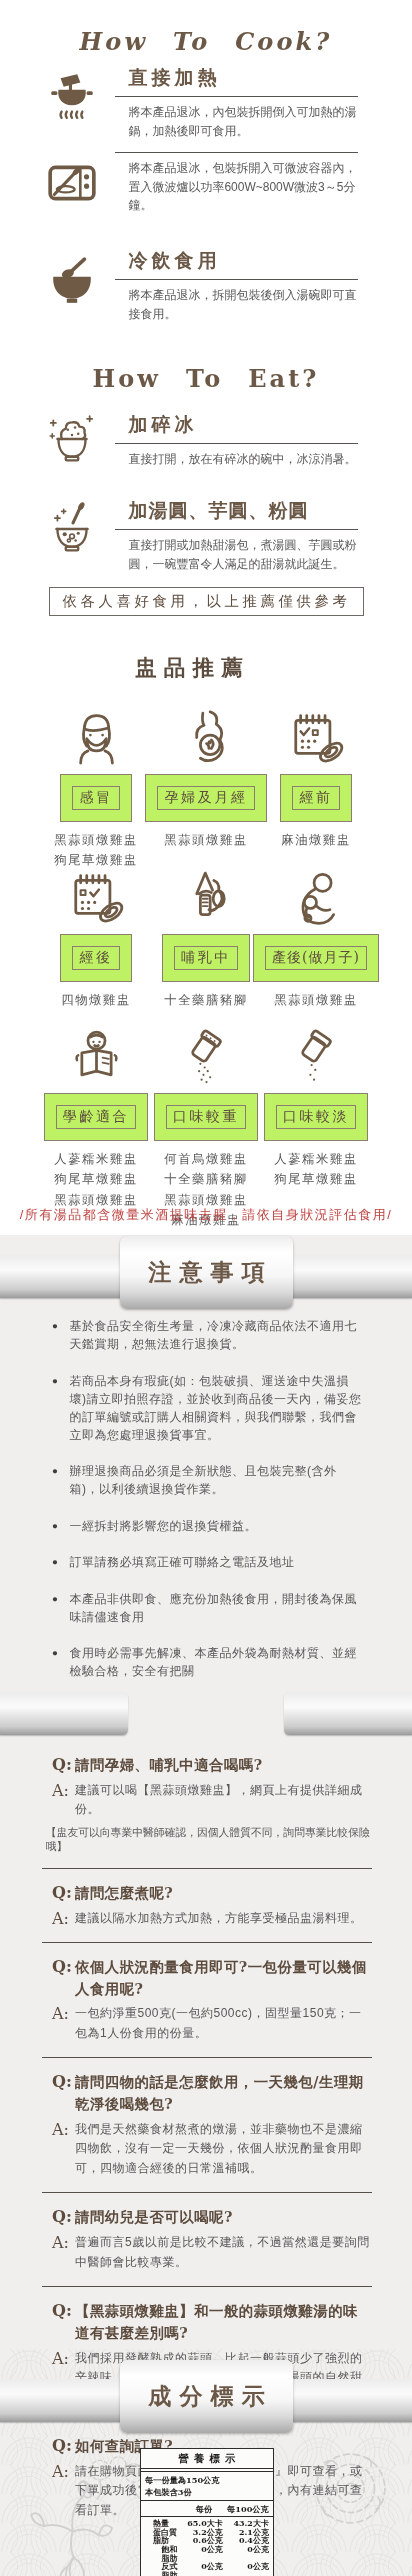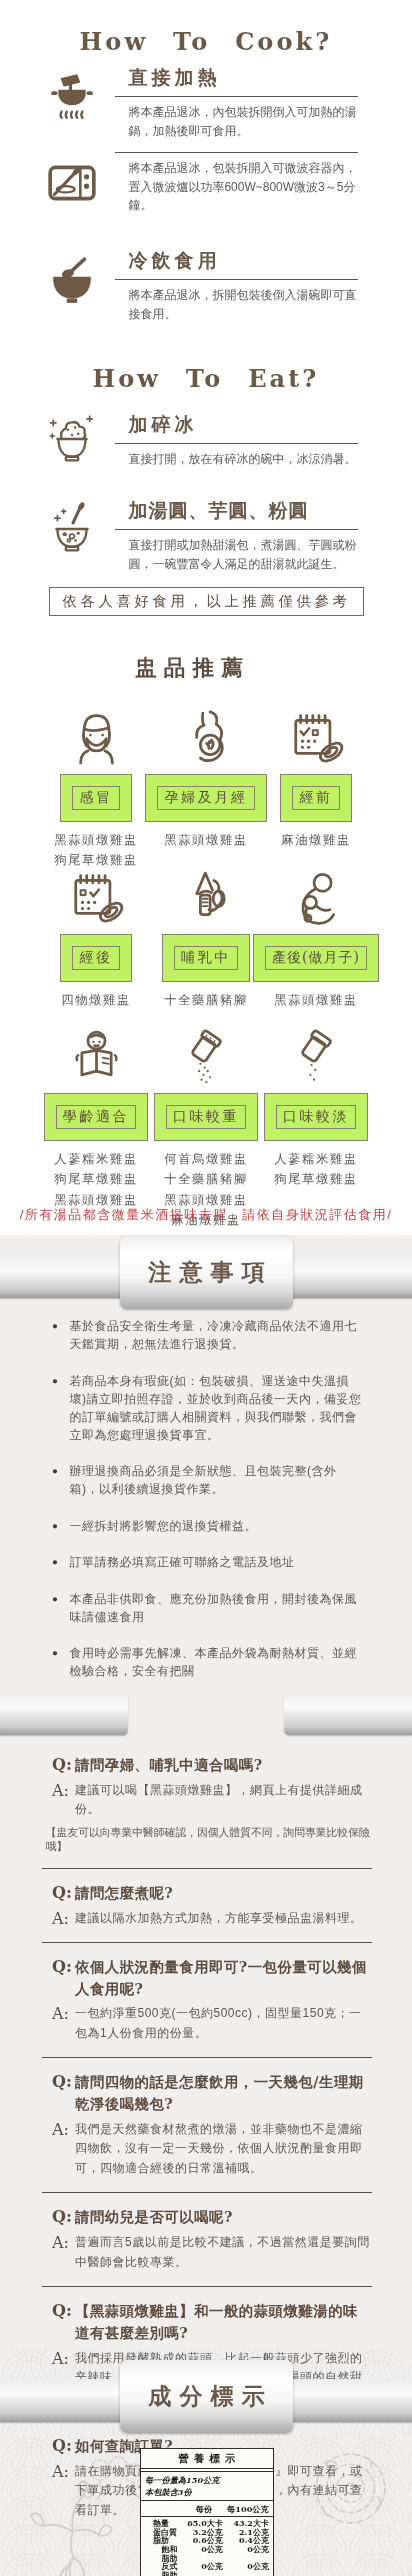--- a/index.html
+++ b/index.html
@@ -83,21 +83,21 @@
   .qa-a .txt{flex:1;font-size:12px;line-height:19.6px;color:#595757;letter-spacing:0.5px;}
   .qa-note{margin:6.2px 0 0 -6.2px;font-size:10.8px;color:#595757;letter-spacing:0px;}
   .qa-div{border:none;border-top:1.5px solid #55504a;margin:13.4px 0 13.4px -10.3px;width:330px;}
 
   
   .ntable{position:absolute;left:140px;top:2448px;width:132px;background:#fcfcfb;
     border:1.5px solid #2e2d2c;font-family:"DejaVu Serif","Liberation Serif",serif;color:#1e1d1c;}
   .nt-header{text-align:center;font-size:10.3px;font-weight:bold;letter-spacing:5.2px;text-indent:5.2px;
     padding:2.6px 0 2.1px 0;border-bottom:1.5px solid #2e2d2c;}
   .nt-gap{height:2.1px;border-bottom:1.5px solid #2e2d2c;}
-  .nt-serving{padding:2.1px 3.1px 2.6px 4.1px;border-bottom:1.5px solid #2e2d2c;font-style:italic;}
+  .nt-serving{padding:2.1px 3.1px 2.6px 4.1px;border-bottom:1.5px solid #2e2d2c;}
   .nt-serving div{font-size:8.2px;font-weight:bold;line-height:12px;}
   .nt-colhead{display:flex;justify-content:flex-end;padding:2.1px 3.1px 1.5px 0;border-bottom:1.5px solid #2e2d2c;
     font-size:8.2px;font-weight:bold;}
   .nt-colhead .c1{width:44px;text-align:center;}
   .nt-colhead .c2{width:44px;text-align:center;}
   .nt-rows{padding:2.1px 0 2.6px 0;}
   .nt-row{display:flex;font-size:8px;font-weight:bold;line-height:8.6px;padding-left:8px;}
   .nt-row .nm{flex:1;padding-left:4.1px;}
   .nt-row.indent .nm{padding-left:12.4px;}
   .nt-row .v1{width:44px;text-align:right;padding-right:5.2px;flex:none;}
@@ -109,21 +109,21 @@
   svg .st{stroke:#6e5a45;stroke-width:4.5;fill:none;stroke-linecap:round;stroke-linejoin:round;}
   svg .fl{fill:#6e5a45;stroke:none;}
   svg .dt{fill:#6e5a45;}
   svg .deco-st{stroke:#d2d1d0;stroke-width:2;fill:none;stroke-linecap:round;stroke-linejoin:round;}
 </style>
 </head>
 <body>
 
 <div id="canvas">
 
-  <div class="big-title" style="top:27px;">How To Cook?</div>
+  <div class="big-title" style="top:27px;font-style:italic;">How To Cook?</div>
 
   <div class="ht-item" style="top:65px;">
     <div class="ht-icon">
       <svg viewBox="0 0 100 100" width="52" height="52">
         <polygon class="fl" points="28,16 60,8 66,24 34,32"></polygon>
         <rect class="fl" x="44" y="24" width="6" height="16"></rect>
         <path class="fl" d="M24,38 h52 c3,16 -7,30 -26,30 s-29,-14 -26,-30 z"></path>
         <rect class="fl" x="10" y="41" width="12" height="7" rx="3"></rect>
         <rect class="fl" x="78" y="41" width="12" height="7" rx="3"></rect>
         <path class="st" d="M30,80 q-4,6 0,12 M40,80 q-4,6 0,12 M50,80 q-4,6 0,12 M60,80 q-4,6 0,12 M70,80 q-4,6 0,12"></path>

